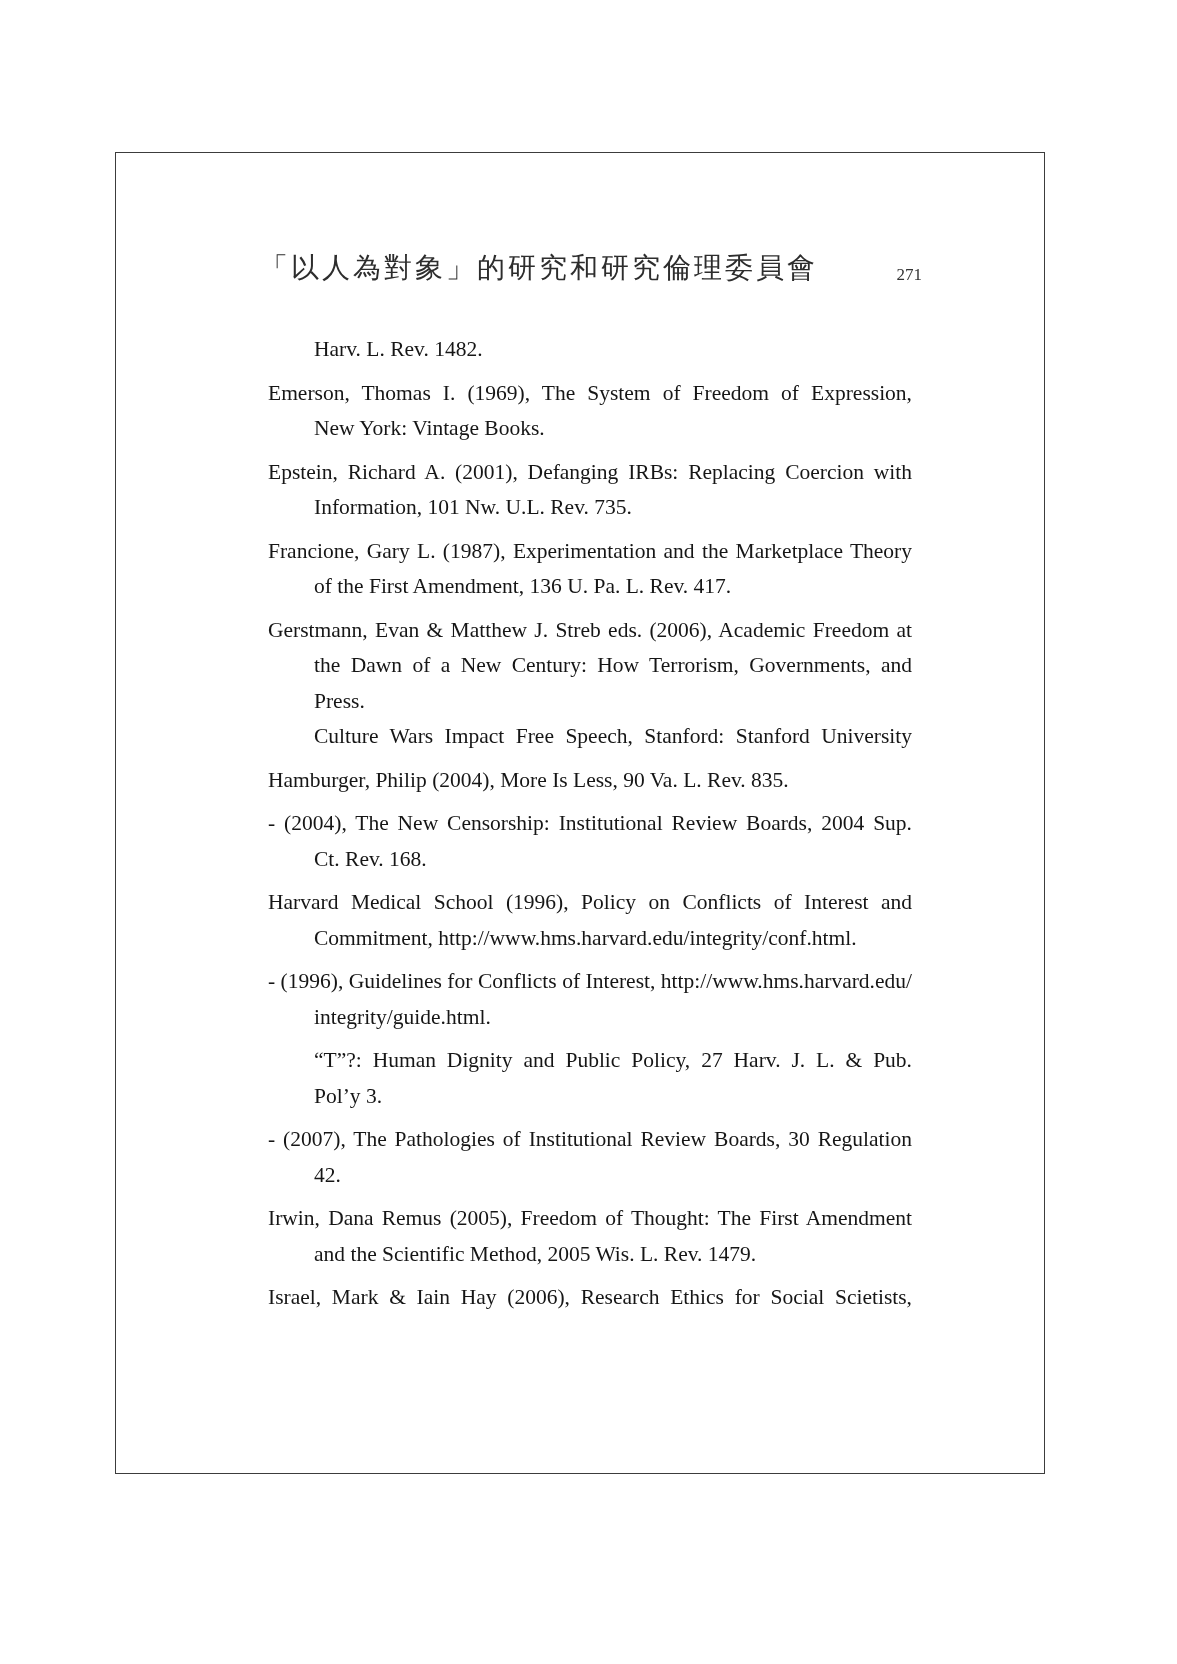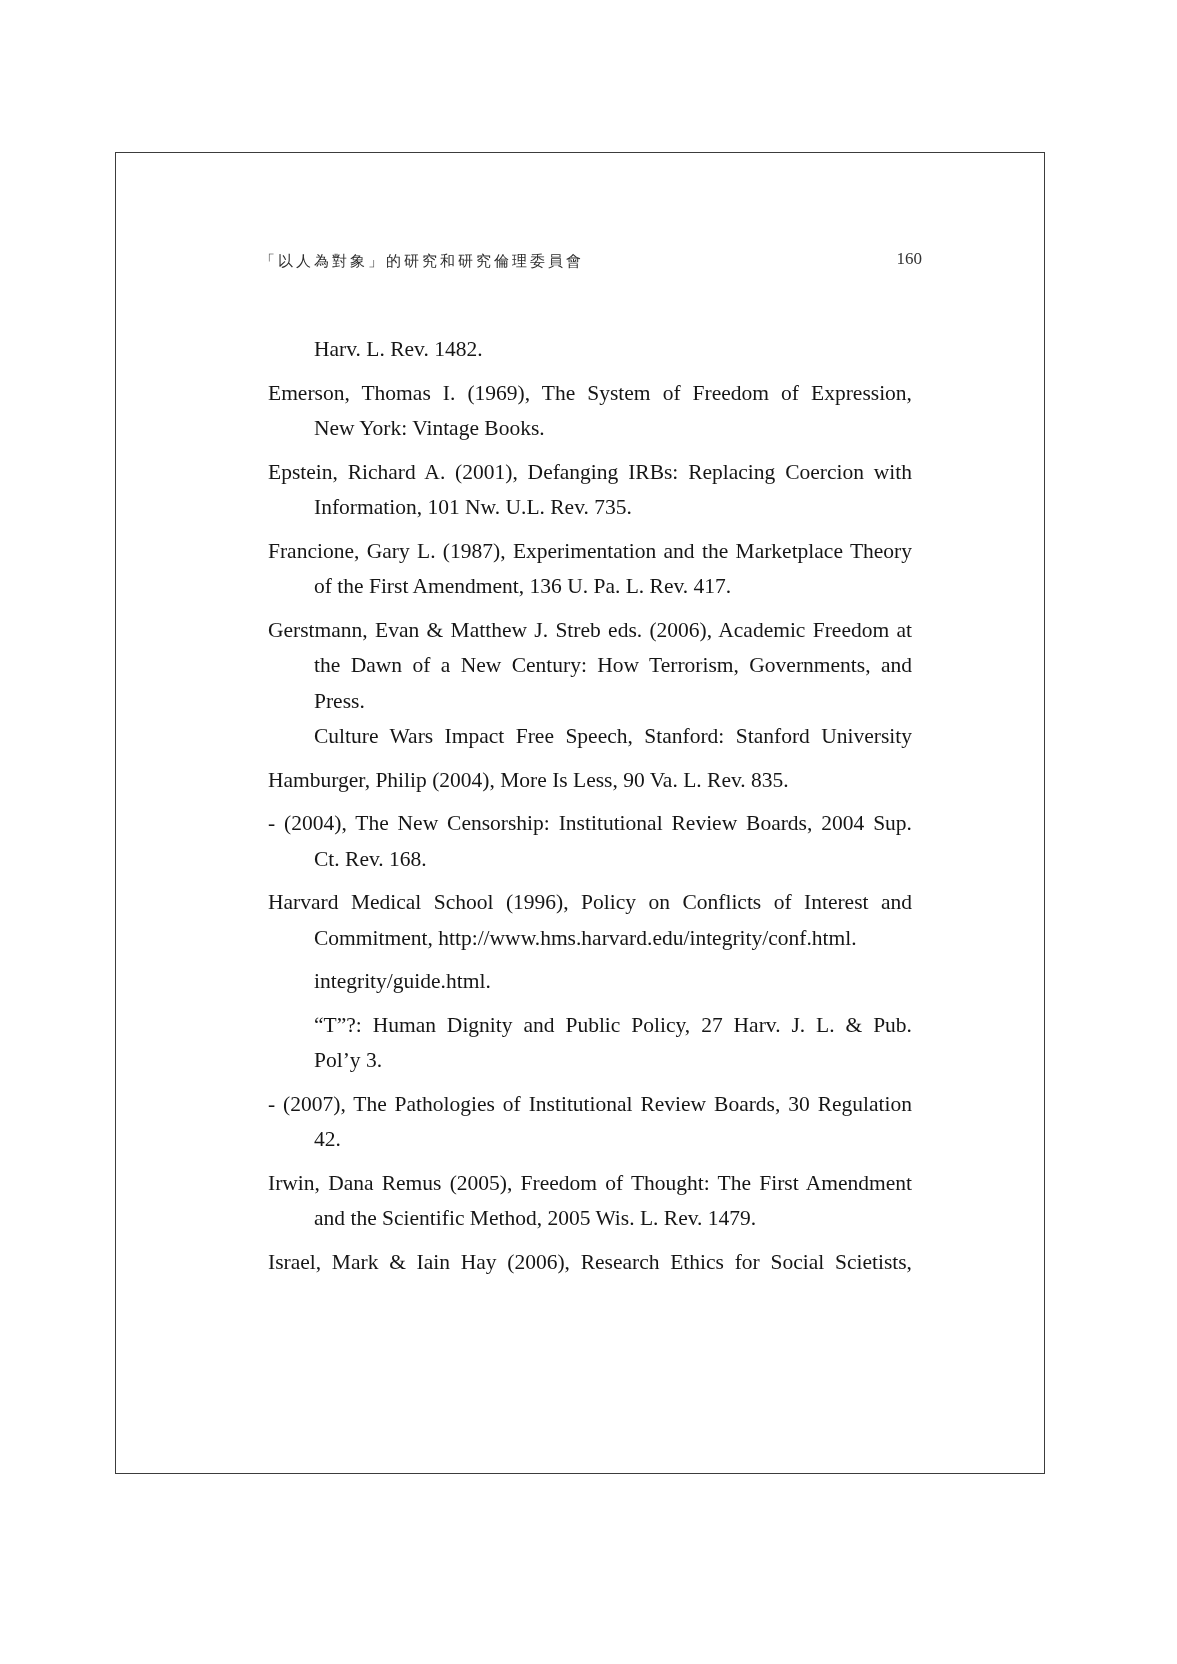--- a/index.html
+++ b/index.html
@@ -25,21 +25,21 @@
     position: absolute;
     left: 144px;
     top: 96px;
     width: 662px;
     display: flex;
     justify-content: space-between;
     align-items: flex-end;
   }
   .header-title {
     font-family: Liberation Mono, monospace;
-    font-size: 15px;
+    font-size: 28px;
     letter-spacing: 3px;
     color: #2d2d2d;
     white-space: nowrap;
   }
   .page-number {
     font-family: "Liberation Serif", "DejaVu Serif", serif;
     font-size: 17px;
     color: #333333;
     padding-bottom: 2px;
   }
@@ -63,21 +63,21 @@
     text-align-last: justify;
   }
 </style>
 </head>
 <body>
 
 <div class="page-frame">
 
   <div class="running-header">
     <span class="header-title">「以人為對象」的研究和研究倫理委員會</span>
-    <span class="page-number">160</span>
+    <span class="page-number">271</span>
   </div>
 
   <div class="refs">
 
     <div class="ref-entry">
       <div class="ln cont">Harv. L. Rev. 1482.</div>
     </div>
 
     <div class="ref-entry">
       <div class="ln fill">Emerson, Thomas I. (1969), The System of Freedom of Expression,</div>
@@ -111,20 +111,21 @@
       <div class="ln cont">Ct. Rev. 168.</div>
     </div>
 
 
     <div class="ref-entry">
       <div class="ln fill">Harvard Medical School (1996), Policy on Conflicts of Interest and</div>
       <div class="ln cont">Commitment, http://www.hms.harvard.edu/integrity/conf.html.</div>
     </div>
 
     <div class="ref-entry">
+      <div class="ln fill">- (1996), Guidelines for Conflicts of Interest, http://www.hms.harvard.edu/</div>
       <div class="ln cont">integrity/guide.html.</div>
     </div>
 
     <div class="ref-entry">
       <div class="ln cont fill">“T”?: Human Dignity and Public Policy, 27 Harv. J. L. &amp; Pub.</div>
       <div class="ln cont">Pol’y 3.</div>
     </div>
 
     <div class="ref-entry">
       <div class="ln fill">- (2007), The Pathologies of Institutional Review Boards, 30 Regulation</div>

